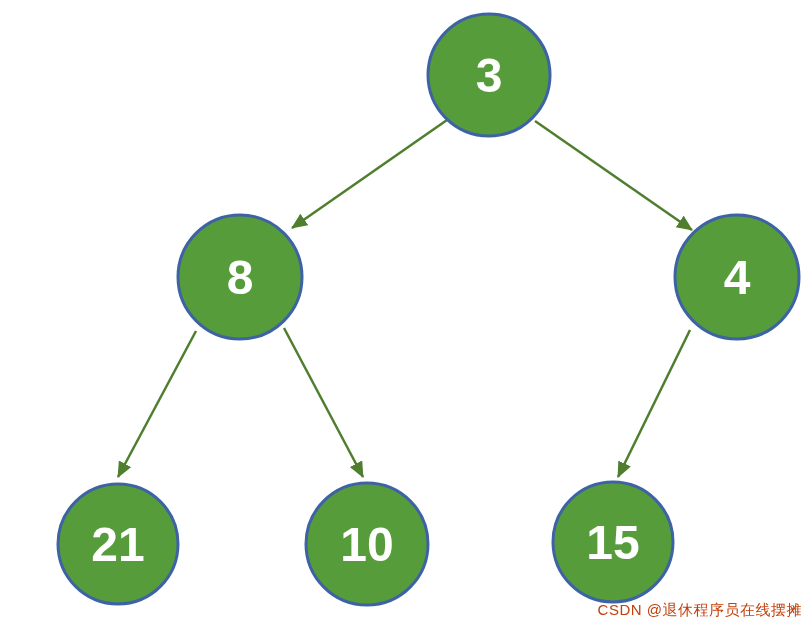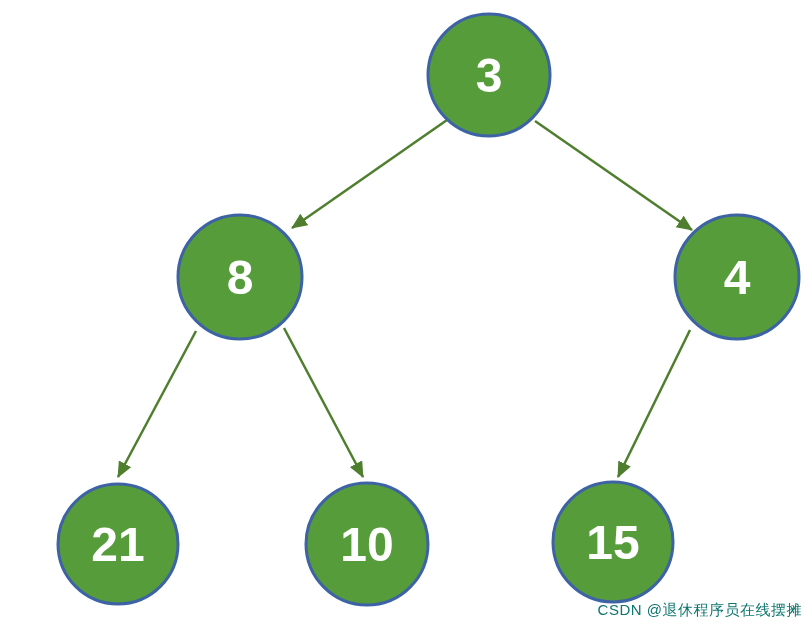--- a/index.html
+++ b/index.html
@@ -37,21 +37,21 @@
     fill: #ffffff;
     font-family: "Liberation Sans", sans-serif;
     font-size: 48px;
     font-weight: bold;
     text-anchor: middle;
   }
   .watermark {
     position: absolute;
     right: 7px;
     bottom: 9px;
-    color: #0f766e;
+    color: #c2410c;
     font-size: 15px;
     font-family: "Liberation Sans", sans-serif;
     letter-spacing: 0.5px;
     user-select: none;
     text-align: center;
   }
 </style>
 </head>
 <body>
 

